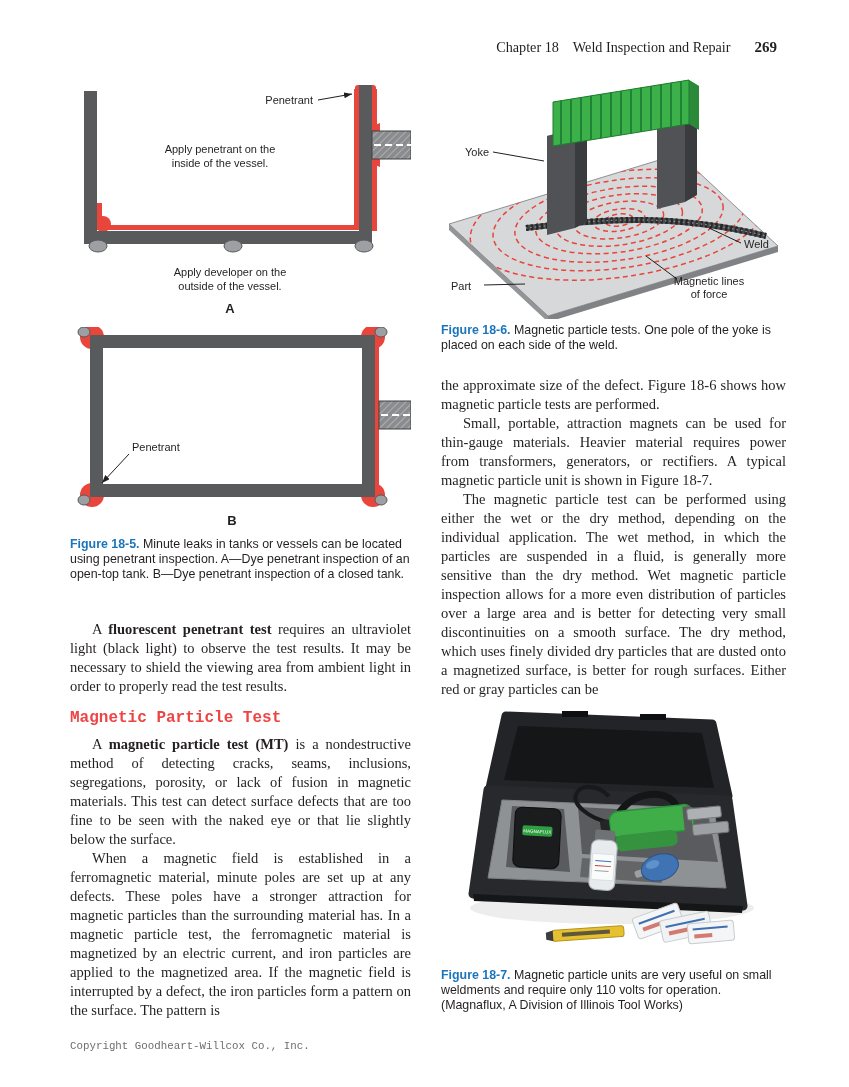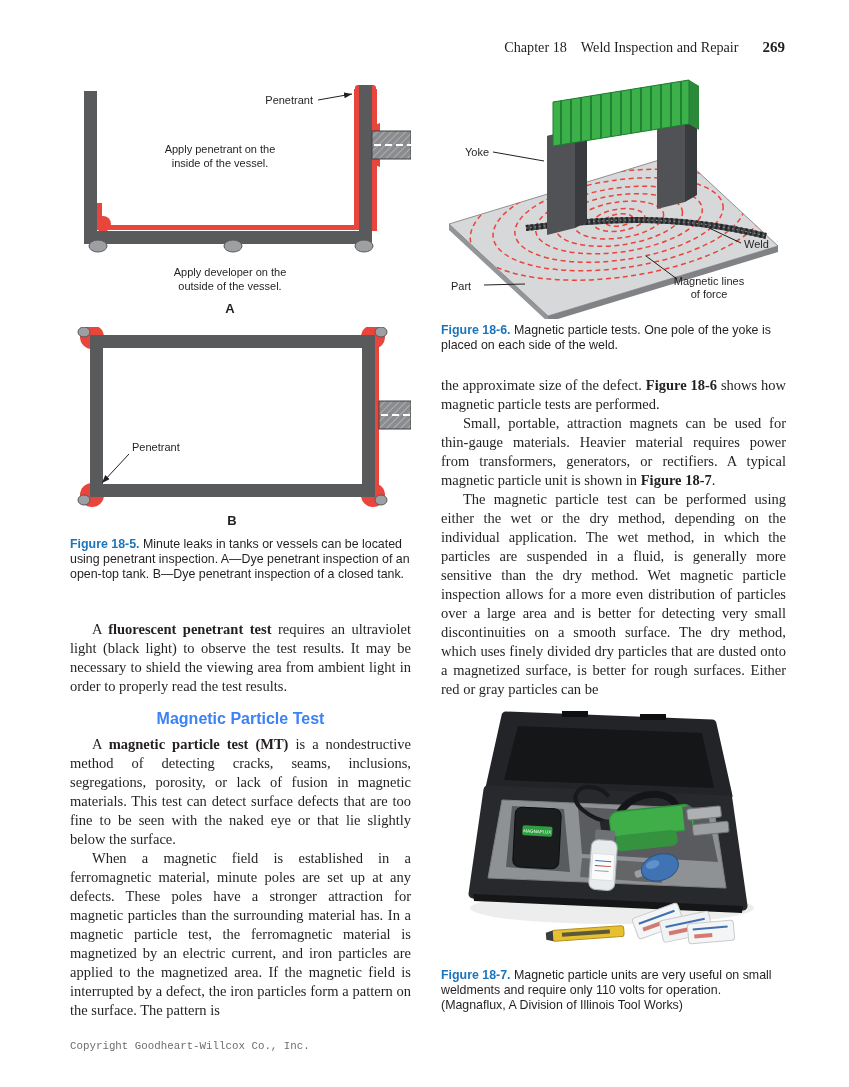--- a/index.html
+++ b/index.html
@@ -2,38 +2,38 @@
 <html><head>
 <meta charset="utf-8">
 <style>
   html,body { margin:0; padding:0; background:#e8e8e8; }
   .page {
     position:relative; width:849px; height:1087px; margin:0 auto;
     background:#ffffff; overflow:hidden;
     font-family:"Liberation Serif", serif; color:#231f20;
   }
   .running-head {
-    position:absolute; top:39px; right:64px;
+    position:absolute; top:39px; right:72px;
     font-size:14.2px; white-space:nowrap;
   }
   .running-head .chap { margin-right:14px; }
   .running-head .page-num { font-weight:bold; margin-left:24px; font-size:15px; }
 
   .abs { position:absolute; }
 
   .body-text { font-size:14.5px; line-height:19px; text-align:justify; }
   .body-text p { margin:0; text-indent:22px; }
   .body-text p.no-indent { text-indent:0; }
   .seg-bi { font-weight:bold; }
-  .seg-b  { font-weight:bold; }
+  .seg-b  { font-weight:normal; }
 
   h2.section {
-    font-family:Liberation Sans, sans-serif;
-    font-size:16px; font-weight:bold; color:#3b82f6;
-    margin:13px 0 7px 0; text-indent:0; text-align:center;
+    font-family:Liberation Mono, monospace;
+    font-size:16px; font-weight:bold; color:#ef4444;
+    margin:13px 0 7px 0; text-indent:0; text-align:left;
   }
 
   .caption {
     font-family:"Liberation Sans", sans-serif;
     font-size:12.4px; line-height:15px; color:#231f20;
     margin:0; text-align:left;
   }
   .cap-lead { color:#1b75bc; font-weight:bold; }
 
   .footer-line {

